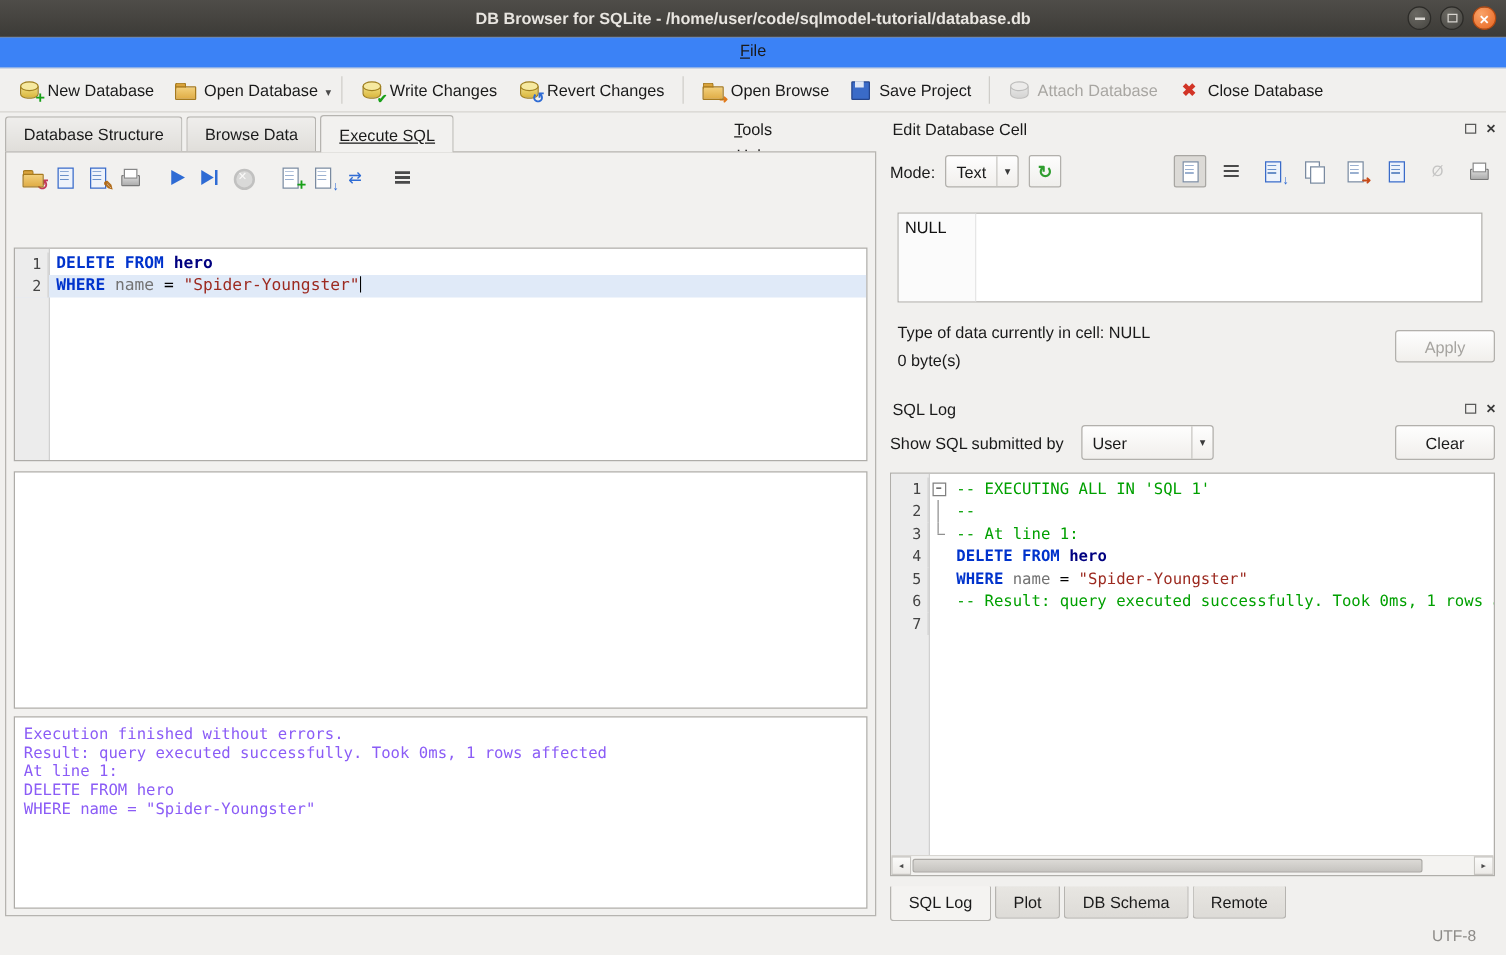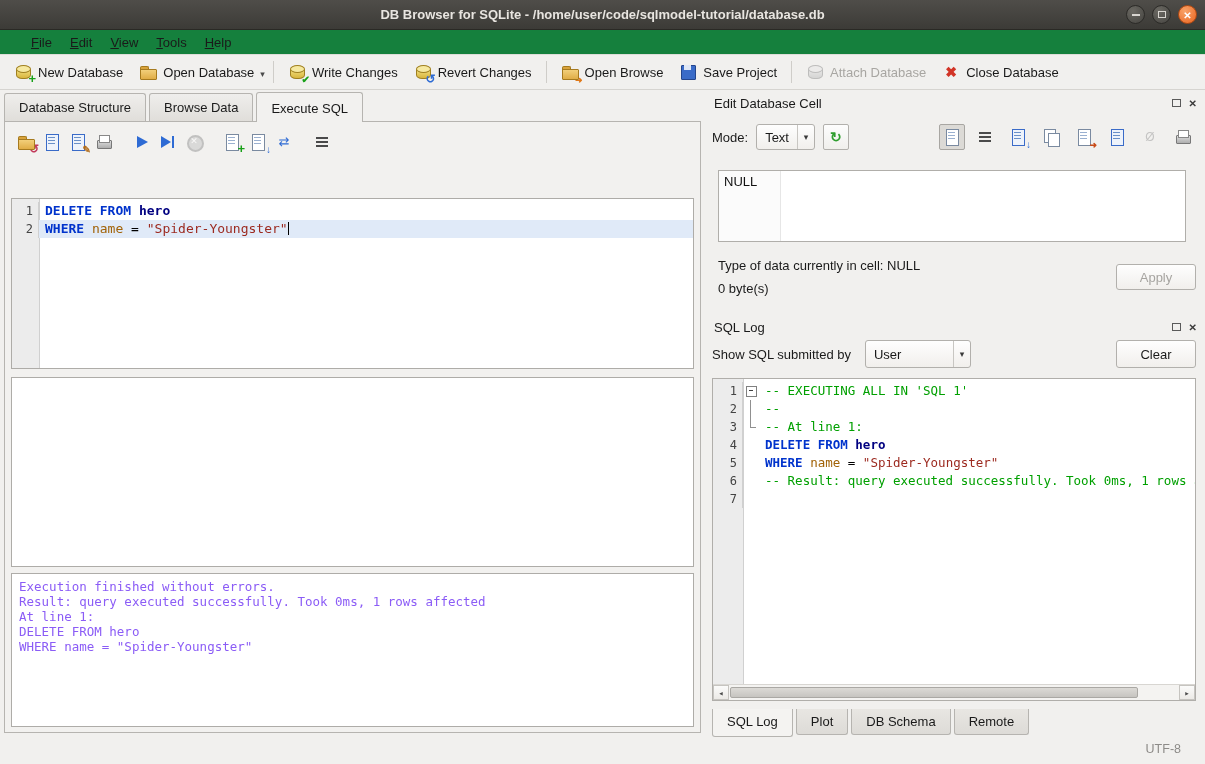--- a/index.html
+++ b/index.html
@@ -15,22 +15,22 @@
   .win-buttons{position:absolute;right:8px;top:5px;display:flex;gap:7px;}
   .win-btn{width:19px;height:19px;border-radius:50%;border:1px solid #2c2b28;
     background:radial-gradient(circle at 35% 30%,#6b6963,#454440);
     display:flex;align-items:center;justify-content:center;}
   .win-btn.close{background:radial-gradient(circle at 35% 30%,#f9a369,#e8641f);border-color:#b34a12;}
   .glyph-min{width:8px;height:2px;background:#d8d5d0;display:block;}
   .glyph-max{width:8px;height:7px;border:1px solid #d8d5d0;display:block;}
   .glyph-close::after{content:"✕";color:#fff;font-size:10px;font-weight:bold;line-height:1;}
 
   
-  .menubar{position:absolute;top:30px;left:0;width:100%;height:25px;background:#15803d;
-    border-bottom:1px solid #deddd9;display:flex;align-items:center;padding:0 22px;}
+  .menubar{position:absolute;top:30px;left:0;width:100%;height:25px;background:#3b82f6;
+    border-bottom:1px solid #deddd9;display:flex;align-items:center;padding:0 6px;flex-direction:column;}
   .menu-item{padding:3px 9px;}
   .mnemonic u{text-decoration:underline;}
   .toolbar{position:absolute;top:55px;left:0;width:100%;height:35px;background:#f1f0ee;
     border-bottom:1px solid #d6d4d0;display:flex;align-items:center;padding:0 6px;}
   .tbtn{display:flex;align-items:center;gap:6px;padding:5px 8px;border-radius:3px;white-space:nowrap;}
   .tbtn.disabled{color:#a8a6a2;}
   .tbtn.disabled .icon{filter:grayscale(1);opacity:.45;}
   .tsep{width:1px;height:22px;background:#cfcdc9;margin:0 6px;}
   .dd-arrow{padding:0 2px;margin-left:-4px;}
   .dd-arrow::after{content:"▾";font-size:9px;color:#4a4a4a;}
@@ -81,21 +81,21 @@
   .ov-undo-blue::after{content:"↺";color:#2e6bd4;font-size:12px;}
   .ov-arrow::after{content:"➜";color:#e07818;font-size:9px;}
   .ov-arrow-red::after{content:"➜";color:#c84a18;font-size:9px;}
   .ov-down::after{content:"↓";color:#2e6bd4;}
   .ov-pencil::after{content:"✎";color:#b06a18;}
 
   
   .left-tabs{position:absolute;left:4px;top:92px;display:flex;align-items:flex-end;z-index:3;}
   .tab{padding:6px 14px 6px;border:1px solid #b6b4b0;border-bottom:none;
     background:linear-gradient(#efeeec,#e0deda);margin-right:3px;border-radius:3px 3px 0 0;}
-  .tab.active{background:#f2f1ef;padding-top:8px;margin-bottom:-1px;position:relative;z-index:4;}
+  .tab.active{background:#f2f1ef;padding-top:8px;margin-bottom:-1px;position:relative;z-index:4;text-decoration:underline;}
   .left-pane{position:absolute;left:4px;top:121px;width:697px;height:612px;
     background:#f2f1ef;border:1px solid #b6b4b0;}
   .ed-toolbar{position:absolute;left:8px;top:7px;display:flex;align-items:center;}
   .ibtn{width:26px;height:26px;display:inline-flex;align-items:center;justify-content:center;border-radius:2px;}
   .ibtn.disabled{opacity:.55;filter:grayscale(.6);}
   .ibtn-border{border:1px solid #b2b0ac;background:linear-gradient(#fdfdfd,#f0efec);}
   .ibtn.pressed{background:#dcdad6;border:1px solid #a8a6a2;}
   .ed-gap{width:12px;}
   .sqltab-bar{position:absolute;left:4px;top:43px;right:4px;height:32px;border-bottom:1px solid #bfbdb9;}
   .sqltab{position:absolute;left:4px;bottom:-1px;height:31px;display:flex;align-items:center;gap:6px;
@@ -124,21 +124,21 @@
   #log-area .ln{flex:0 0 30px;}
   .fold{flex:0 0 16px;position:relative;}
   .fold-start::before{content:"";position:absolute;left:3px;top:4px;width:9px;height:9px;border:1px solid #808080;background:#fff;}
   .fold-start::after{content:"";position:absolute;left:6px;top:8px;width:4px;height:1px;background:#404040;}
   .fold-mid::before{content:"";position:absolute;left:7px;top:0;bottom:0;width:1px;background:#909090;}
   .fold-end::before{content:"";position:absolute;left:7px;top:0;height:9px;width:1px;background:#909090;}
   .fold-end::after{content:"";position:absolute;left:7px;top:9px;width:6px;height:1px;background:#909090;}
   .code-text{padding-left:6px;white-space:pre;overflow:hidden;}
   .tok-kw{color:#0033cc;font-weight:bold;}
   .tok-tbl{color:#000080;font-weight:bold;}
-  .tok-fld{color:#a16207;}
+  .tok-fld{color:#737373;}
   .tok-str{color:#9c2a20;}
   .tok-cmt{color:#00a000;}
   .tok-pln{color:#000;}
   .caret{display:inline-block;width:1px;height:13px;background:#000;vertical-align:-2px;}
 
   
   .right-panel{position:absolute;left:706px;top:90px;width:499px;height:647px;}
   .dock-header{position:absolute;left:6px;right:6px;height:22px;display:flex;align-items:center;padding:0 2px;}
   .dock-title{flex:1;}
   .dock-icons{display:flex;gap:8px;align-items:center;}

